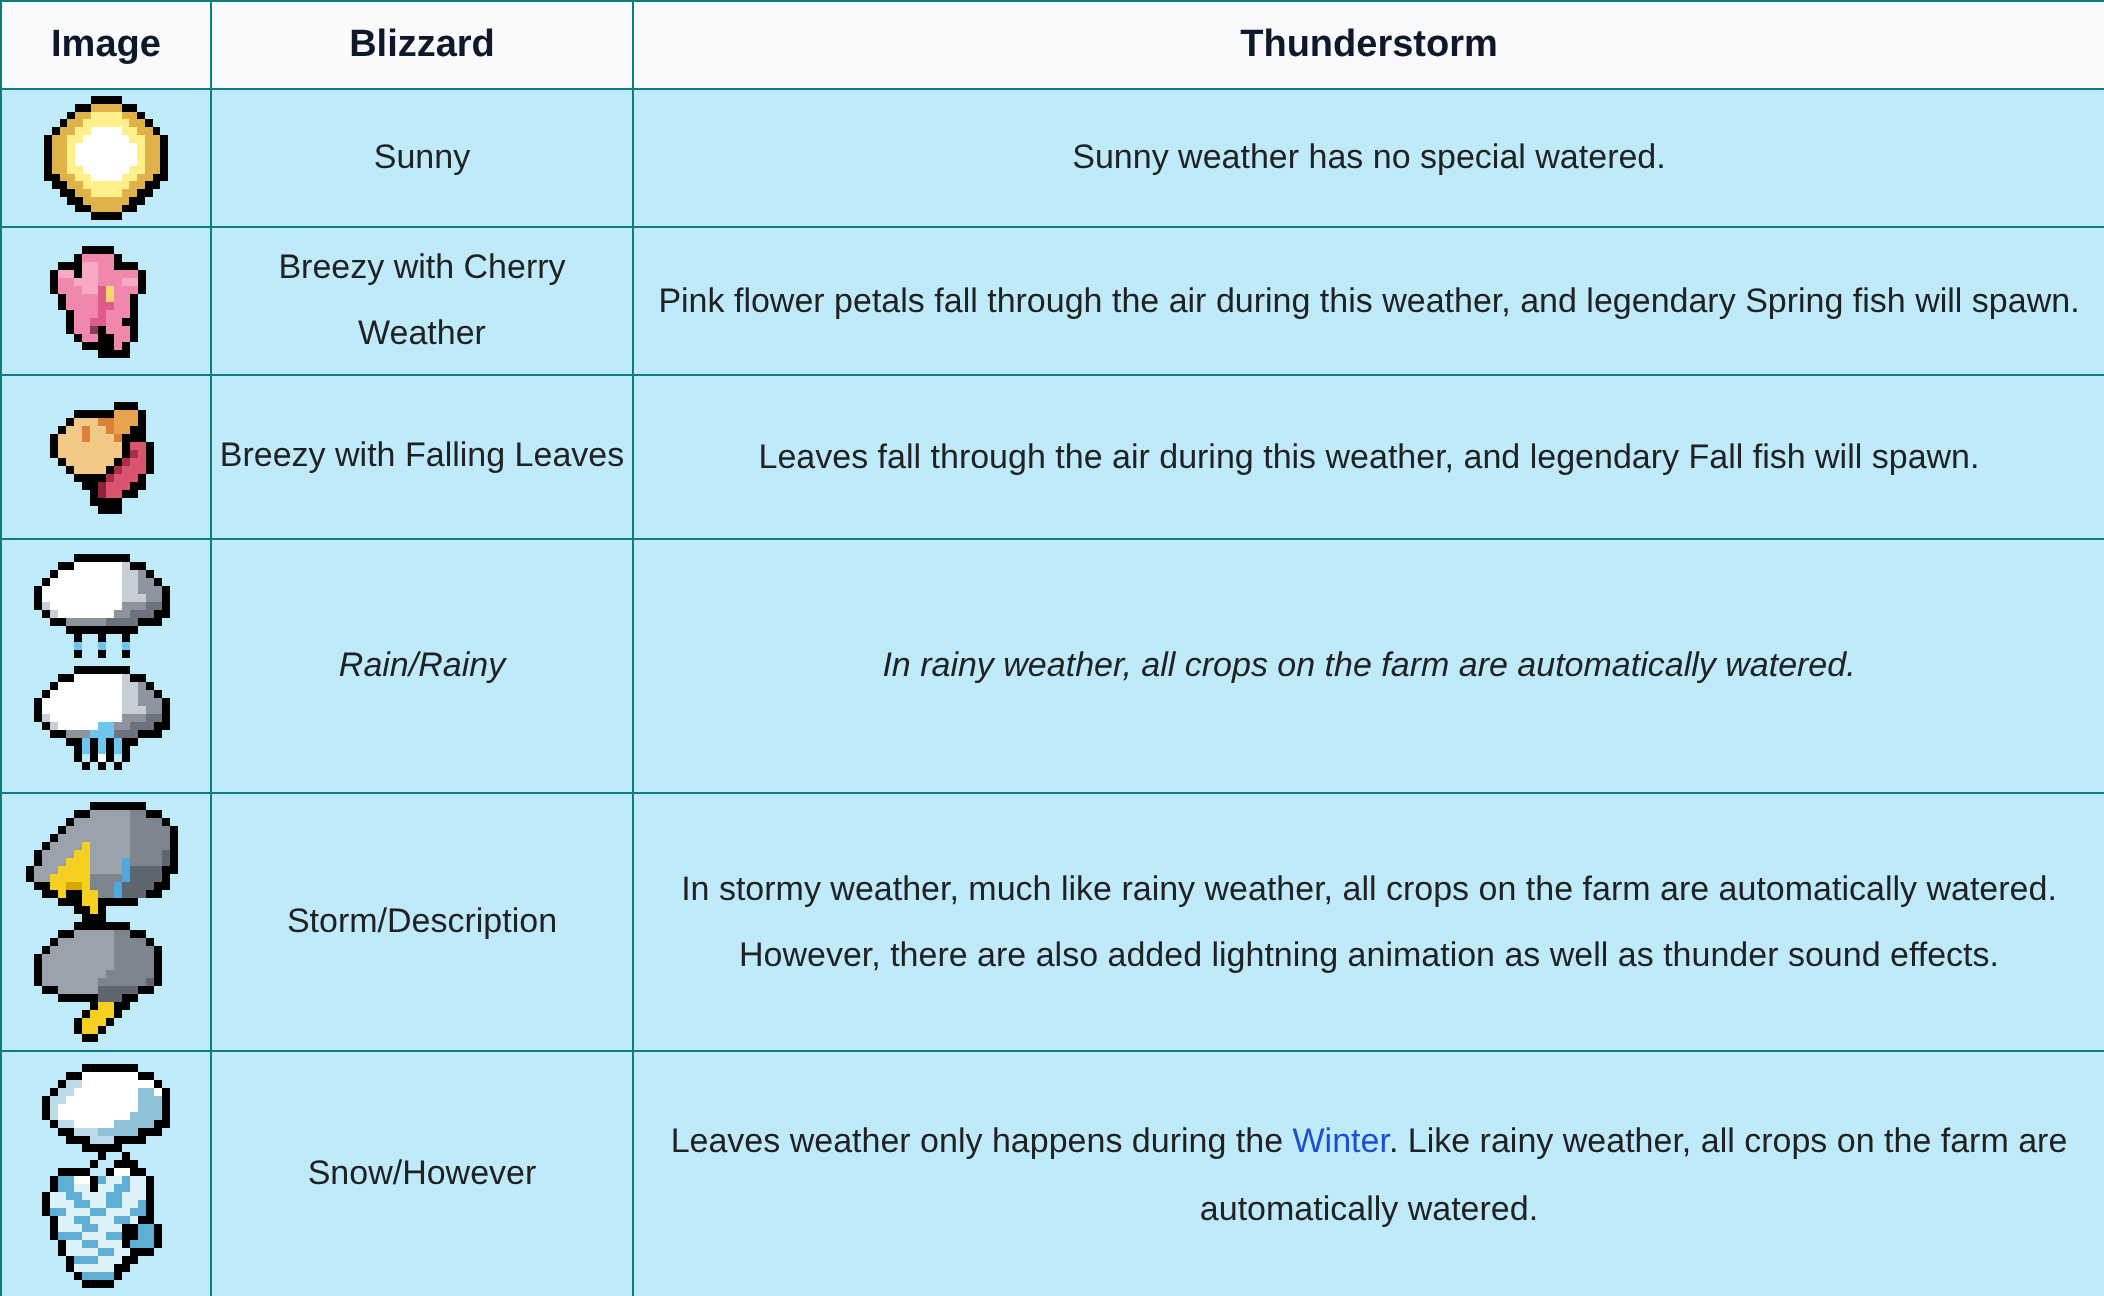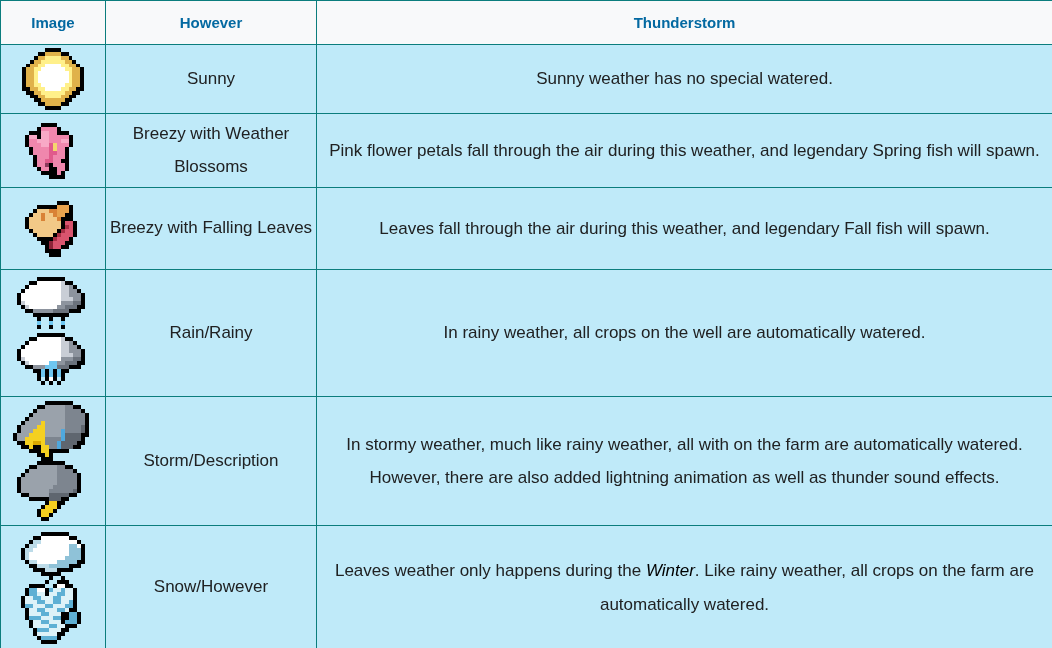--- a/index.html
+++ b/index.html
@@ -22,81 +22,80 @@
   }
   table.weather-table th,
   table.weather-table td {
     border: 1px solid #0b7d7d;
     padding: 0;
     vertical-align: middle;
   }
   table.weather-table th {
     background: #f8f9fa;
     font-weight: bold;
-    font-size: 15px;
+    font-size: 19px;
     height: 43px;
     text-align: center;
-    color: #0369a1;
+    color: #0f172a;
   }
   table.weather-table td {
     background: #bfeaf9;
     text-align: center;
     color: #202122;
   }
   col.c-image { width: 105px; }
   col.c-weather { width: 211px; }
   col.c-desc { width: 736px; }
 
   td.cell-image { text-align: center; }
   td.cell-weather {
     line-height: 1.9;
     padding: 6px 10px;
   }
   td.cell-desc {
     line-height: 1.95;
     padding: 8px 18px;
   }
   a.wiki-link {
-    color: #000000;
+    color: #1d4ed8;
     text-decoration: none;
-    font-style: italic;
   }
   .icon-wrap {
     display: flex;
     align-items: center;
     justify-content: center;
   }
   .px-icon {
     display: block;
     image-rendering: pixelated;
     image-rendering: crisp-edges;
     shape-rendering: crispEdges;
     margin: 0 auto;
   }
   
   tr.row-sunny td { height: 68px; }
   tr.row-cherry td { height: 73px; }
   tr.row-leaves td { height: 81px; }
-  tr.row-rain td { height: 126px; }
+  tr.row-rain td { height: 126px; font-style: italic; }
   tr.row-storm td { height: 128px; }
   tr.row-snow td { height: 123px; }
 </style>
 </head>
 <body>
 
 <table class="weather-table">
   <colgroup>
     <col class="c-image">
     <col class="c-weather">
     <col class="c-desc">
   </colgroup>
   <thead>
     <tr>
       <th>Image</th>
-      <th>However</th>
+      <th>Blizzard</th>
       <th>Thunderstorm</th>
     </tr>
   </thead>
   <tbody>
 
     <tr class="row-sunny">
       <td class="cell-image">
         <div class="icon-wrap">
           <svg class="px-icon" width="62" height="62" viewBox="0 0 16 16" xmlns="http://www.w3.org/2000/svg">
             <g>
@@ -253,21 +252,21 @@
 
               <rect x="5" y="13" width="2" height="1" fill="#000000"></rect>
               <rect x="9" y="13" width="1" height="1" fill="#f087ad"></rect>
               <rect x="10" y="13" width="1" height="1" fill="#000000"></rect>
               <rect x="7" y="13" width="2" height="1" fill="#000000"></rect>
               <rect x="7" y="14" width="4" height="1" fill="#000000"></rect>
             </g>
           </svg>
         </div>
       </td>
-      <td class="cell-weather">Breezy with Weather Blossoms</td>
+      <td class="cell-weather">Breezy with Cherry Weather</td>
       <td class="cell-desc">Pink flower petals fall through the air during this weather, and legendary Spring fish will spawn.</td>
     </tr>
 
     <tr class="row-leaves">
       <td class="cell-image">
         <div class="icon-wrap">
           <svg class="px-icon" width="64" height="64" viewBox="0 0 16 16" xmlns="http://www.w3.org/2000/svg">
             <g>
               <rect x="9" y="1" width="3" height="1" fill="#000000"></rect>
               <rect x="4" y="2" width="4" height="1" fill="#000000"></rect>
@@ -490,21 +489,21 @@
               <rect x="10" y="25" width="1" height="1" fill="#000000"></rect>
               <rect x="12" y="25" width="1" height="1" fill="#000000"></rect>
               <rect x="7" y="26" width="1" height="1" fill="#000000"></rect>
               <rect x="9" y="26" width="1" height="1" fill="#000000"></rect>
               <rect x="11" y="26" width="1" height="1" fill="#000000"></rect>
             </g>
           </svg>
         </div>
       </td>
       <td class="cell-weather">Rain/Rainy</td>
-      <td class="cell-desc">In rainy weather, all crops on the well are automatically watered.</td>
+      <td class="cell-desc">In rainy weather, all crops on the farm are automatically watered.</td>
     </tr>
 
     <tr class="row-storm">
       <td class="cell-image">
         <div class="icon-wrap">
           <svg class="px-icon" width="88" height="122" viewBox="0 0 22 30" xmlns="http://www.w3.org/2000/svg">
             <g>
 
               <rect x="9" y="0" width="7" height="1" fill="#000000"></rect>
               <rect x="7" y="1" width="2" height="1" fill="#000000"></rect>
@@ -653,21 +652,21 @@
 
               <rect x="7" y="28" width="1" height="1" fill="#000000"></rect>
               <rect x="8" y="28" width="2" height="1" fill="#f5d020"></rect>
               <rect x="10" y="28" width="1" height="1" fill="#000000"></rect>
               <rect x="8" y="29" width="2" height="1" fill="#000000"></rect>
             </g>
           </svg>
         </div>
       </td>
       <td class="cell-weather">Storm/Description</td>
-      <td class="cell-desc">In stormy weather, much like rainy weather, all with on the farm are automatically watered. However, there are also added lightning animation as well as thunder sound effects.</td>
+      <td class="cell-desc">In stormy weather, much like rainy weather, all crops on the farm are automatically watered. However, there are also added lightning animation as well as thunder sound effects.</td>
     </tr>
 
     <tr class="row-snow">
       <td class="cell-image">
         <div class="icon-wrap">
           <svg class="px-icon" width="80" height="112" viewBox="0 0 20 28" xmlns="http://www.w3.org/2000/svg">
             <g>
 
               <rect x="7" y="0" width="7" height="1" fill="#000000"></rect>
               <rect x="5" y="1" width="2" height="1" fill="#000000"></rect>

